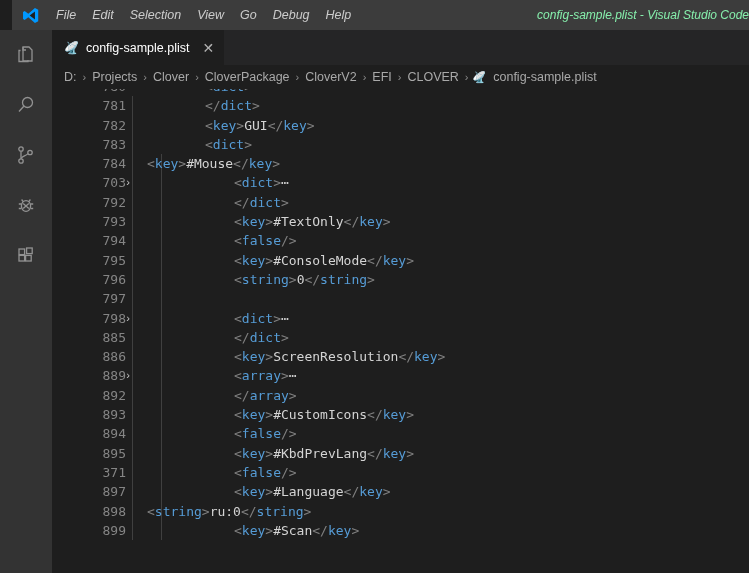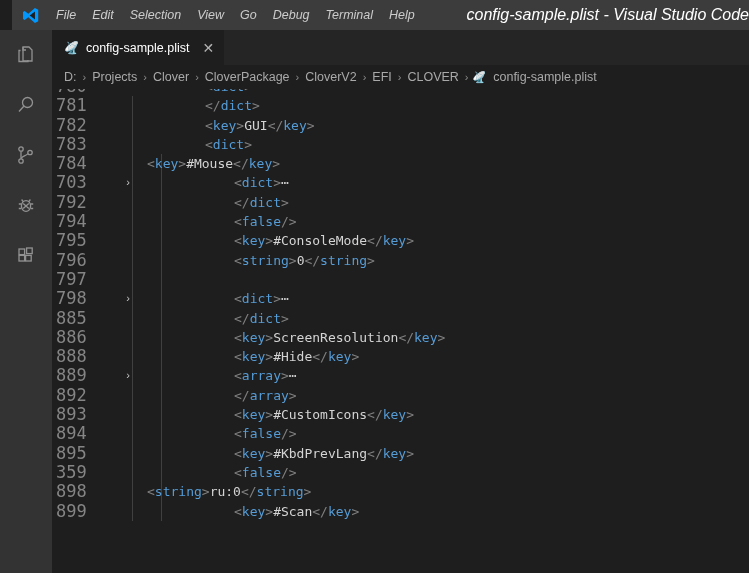--- a/index.html
+++ b/index.html
@@ -15,21 +15,21 @@
   .titlebar {
     position: absolute; top: 0; left: 12px; width: 749px; height: 30px;
     background: #3c3c3c; display: flex; align-items: center; font-style: italic;
   }
   .logo { width: 36px; height: 30px; display: flex; align-items: center; justify-content: center; }
   .menu { display: flex; align-items: center; height: 30px; }
   .menu-item {
     color: #cccccc; font-size: 12.5px; padding: 0 8px; line-height: 30px;
     white-space: nowrap; cursor: default;
   }
-  .win-title-inner { position:absolute; right: 12px; top: 0; color:#ffffff; font-size:16px; line-height:30px; }
+  .win-title-inner { position:absolute; right: 12px; top: 0; color:#86efac; font-size:12px; line-height:30px; }
 
   
   .activitybar {
     position: absolute; top: 30px; left: 0; width: 52px; height: 543px;
     background: #333333; display: flex; flex-direction: column; align-items: center;
   }
   .act-item {
     width: 52px; height: 50px; display: flex; align-items: center; justify-content: center;
     opacity: 0.62; cursor: pointer;
   }
@@ -62,22 +62,22 @@
   
   .codearea {
     position: absolute; top: 59px; left: 0; width: 697px; height: 484px;
     background: #1e1e1e; overflow: hidden;
     font-family: "DejaVu Sans Mono", "Liberation Mono", monospace;
     font-size: 13px;
   }
   .coderows { position: absolute; top: -12px; left: 0; width: 697px; }
   .row { position: relative; height: 19.3px; line-height: 19.3px; white-space: pre; }
   .lineno {
-    position: absolute; left: 4px; width: 63px; text-align: left;
-    color: #858585; font-size: 17px;
+    position: absolute; left: 11px; width: 63px; text-align: right;
+    color: #858585; font-size: 13px;
     font-family: "DejaVu Sans Mono", "Liberation Mono", monospace;
   }
   .fold {
     position: absolute; left: 68px; width: 16px; text-align: center;
     color: #c5c5c5; font-size: 11px; cursor: pointer;
     font-family: "Liberation Sans", sans-serif;
   }
   .code { position: absolute; left: 95px; color: #d4d4d4; }
   .g1 { position: absolute; left: 80px; top: 0; width: 1px; height: 19.3px; background: #404040; }
   .g2 { position: absolute; left: 109px; top: 0; width: 1px; height: 19.3px; background: #404040; }
@@ -99,21 +99,20 @@
         <path d="M23.5 9.2 V22.8 L14.6 16 Z" fill="#1e1e1e"></path>
       </svg>
     </div>
     <div class="menu">
       <div class="menu-item">File</div>
       <div class="menu-item">Edit</div>
       <div class="menu-item">Selection</div>
       <div class="menu-item">View</div>
       <div class="menu-item">Go</div>
       <div class="menu-item">Debug</div>
-      <div class="menu-item">Terminal</div>
       <div class="menu-item">Help</div>
     </div>
     <div class="win-title-inner">config-sample.plist - Visual Studio Code</div>
   </div>
 
   <div class="activitybar">
     <div class="act-item" title="Explorer">
       <svg width="24" height="24" viewBox="0 0 24 24" fill="none" stroke="#cccccc" stroke-width="1.3">
         <path d="M9 4 h6 l3 3 v11 h-9 z"></path>
         <path d="M9 4 v3 h3"></path>
@@ -184,33 +183,34 @@
 
     <div class="codearea">
       <div class="coderows" id="coderows">
           <div class="row"><span class="lineno">780</span><span class="fold">›</span><span class="code" style="margin-left: 58px;"><span class="br">&lt;</span><span class="tg">dict</span><span class="br">&gt;</span></span></div>
           <div class="row"><span class="lineno">781</span><span class="g1"></span><span class="code" style="margin-left: 58px;"><span class="br">&lt;/</span><span class="tg">dict</span><span class="br">&gt;</span></span></div>
           <div class="row"><span class="lineno">782</span><span class="g1"></span><span class="code" style="margin-left: 58px;"><span class="br">&lt;</span><span class="tg">key</span><span class="br">&gt;</span><span class="tx">GUI</span><span class="br">&lt;/</span><span class="tg">key</span><span class="br">&gt;</span></span></div>
           <div class="row"><span class="lineno">783</span><span class="g1"></span><span class="code" style="margin-left: 58px;"><span class="br">&lt;</span><span class="tg">dict</span><span class="br">&gt;</span></span></div>
           <div class="row"><span class="lineno">784</span><span class="g1"></span><span class="g2"></span><span class="code" style=""><span class="br">&lt;</span><span class="tg">key</span><span class="br">&gt;</span><span class="tx">#Mouse</span><span class="br">&lt;/</span><span class="tg">key</span><span class="br">&gt;</span></span></div>
           <div class="row"><span class="lineno">703</span><span class="fold">›</span><span class="g1"></span><span class="g2"></span><span class="code" style="margin-left: 87px;"><span class="br">&lt;</span><span class="tg">dict</span><span class="br">&gt;</span><span class="el">⋯</span></span></div>
           <div class="row"><span class="lineno">792</span><span class="g1"></span><span class="g2"></span><span class="code" style="margin-left: 87px;"><span class="br">&lt;/</span><span class="tg">dict</span><span class="br">&gt;</span></span></div>
+          <div class="row"><span class="lineno">793</span><span class="g1"></span><span class="g2"></span><span class="code" style="margin-left: 87px;"><span class="br">&lt;</span><span class="tg">key</span><span class="br">&gt;</span><span class="tx">#TextOnly</span><span class="br">&lt;/</span><span class="tg">key</span><span class="br">&gt;</span></span></div>
           <div class="row"><span class="lineno">794</span><span class="g1"></span><span class="g2"></span><span class="code" style="margin-left: 87px;"><span class="br">&lt;</span><span class="tg">false</span><span class="br">/&gt;</span></span></div>
           <div class="row"><span class="lineno">795</span><span class="g1"></span><span class="g2"></span><span class="code" style="margin-left: 87px;"><span class="br">&lt;</span><span class="tg">key</span><span class="br">&gt;</span><span class="tx">#ConsoleMode</span><span class="br">&lt;/</span><span class="tg">key</span><span class="br">&gt;</span></span></div>
           <div class="row"><span class="lineno">796</span><span class="g1"></span><span class="g2"></span><span class="code" style="margin-left: 87px;"><span class="br">&lt;</span><span class="tg">string</span><span class="br">&gt;</span><span class="tx">0</span><span class="br">&lt;/</span><span class="tg">string</span><span class="br">&gt;</span></span></div>
           <div class="row"><span class="lineno">797</span><span class="g1"></span><span class="g2"></span></div>
           <div class="row"><span class="lineno">798</span><span class="fold">›</span><span class="g1"></span><span class="g2"></span><span class="code" style="margin-left: 87px;"><span class="br">&lt;</span><span class="tg">dict</span><span class="br">&gt;</span><span class="el">⋯</span></span></div>
           <div class="row"><span class="lineno">885</span><span class="g1"></span><span class="g2"></span><span class="code" style="margin-left: 87px;"><span class="br">&lt;/</span><span class="tg">dict</span><span class="br">&gt;</span></span></div>
           <div class="row"><span class="lineno">886</span><span class="g1"></span><span class="g2"></span><span class="code" style="margin-left: 87px;"><span class="br">&lt;</span><span class="tg">key</span><span class="br">&gt;</span><span class="tx">ScreenResolution</span><span class="br">&lt;/</span><span class="tg">key</span><span class="br">&gt;</span></span></div>
-          <div class="row"><span class="lineno">888</span><span class="g1"></span><span class="g2"></span><span class="code" style="margin-left: 87px;"><span class="br">&lt;</span><span class="tg">key</span><span class="br">&gt;</span><span class="tx">#Hide</span><span class="br">&lt;/</span><span class="tg">key</span><span class="br">&gt;</span></span></div>
           <div class="row"><span class="lineno">889</span><span class="fold">›</span><span class="g1"></span><span class="g2"></span><span class="code" style="margin-left: 87px;"><span class="br">&lt;</span><span class="tg">array</span><span class="br">&gt;</span><span class="el">⋯</span></span></div>
           <div class="row"><span class="lineno">892</span><span class="g1"></span><span class="g2"></span><span class="code" style="margin-left: 87px;"><span class="br">&lt;/</span><span class="tg">array</span><span class="br">&gt;</span></span></div>
           <div class="row"><span class="lineno">893</span><span class="g1"></span><span class="g2"></span><span class="code" style="margin-left: 87px;"><span class="br">&lt;</span><span class="tg">key</span><span class="br">&gt;</span><span class="tx">#CustomIcons</span><span class="br">&lt;/</span><span class="tg">key</span><span class="br">&gt;</span></span></div>
           <div class="row"><span class="lineno">894</span><span class="g1"></span><span class="g2"></span><span class="code" style="margin-left: 87px;"><span class="br">&lt;</span><span class="tg">false</span><span class="br">/&gt;</span></span></div>
           <div class="row"><span class="lineno">895</span><span class="g1"></span><span class="g2"></span><span class="code" style="margin-left: 87px;"><span class="br">&lt;</span><span class="tg">key</span><span class="br">&gt;</span><span class="tx">#KbdPrevLang</span><span class="br">&lt;/</span><span class="tg">key</span><span class="br">&gt;</span></span></div>
-          <div class="row"><span class="lineno">359</span><span class="g1"></span><span class="g2"></span><span class="code" style="margin-left: 87px;"><span class="br">&lt;</span><span class="tg">false</span><span class="br">/&gt;</span></span></div>
+          <div class="row"><span class="lineno">371</span><span class="g1"></span><span class="g2"></span><span class="code" style="margin-left: 87px;"><span class="br">&lt;</span><span class="tg">false</span><span class="br">/&gt;</span></span></div>
+          <div class="row"><span class="lineno">897</span><span class="g1"></span><span class="g2"></span><span class="code" style="margin-left: 87px;"><span class="br">&lt;</span><span class="tg">key</span><span class="br">&gt;</span><span class="tx">#Language</span><span class="br">&lt;/</span><span class="tg">key</span><span class="br">&gt;</span></span></div>
           <div class="row"><span class="lineno">898</span><span class="g1"></span><span class="g2"></span><span class="code" style=""><span class="br">&lt;</span><span class="tg">string</span><span class="br">&gt;</span><span class="tx">ru:0</span><span class="br">&lt;/</span><span class="tg">string</span><span class="br">&gt;</span></span></div>
           <div class="row"><span class="lineno">899</span><span class="g1"></span><span class="g2"></span><span class="code" style="margin-left: 87px;"><span class="br">&lt;</span><span class="tg">key</span><span class="br">&gt;</span><span class="tx">#Scan</span><span class="br">&lt;/</span><span class="tg">key</span><span class="br">&gt;</span></span></div>
         </div>
     </div>
 
   </div>
 </div>
 
 </body></html>

